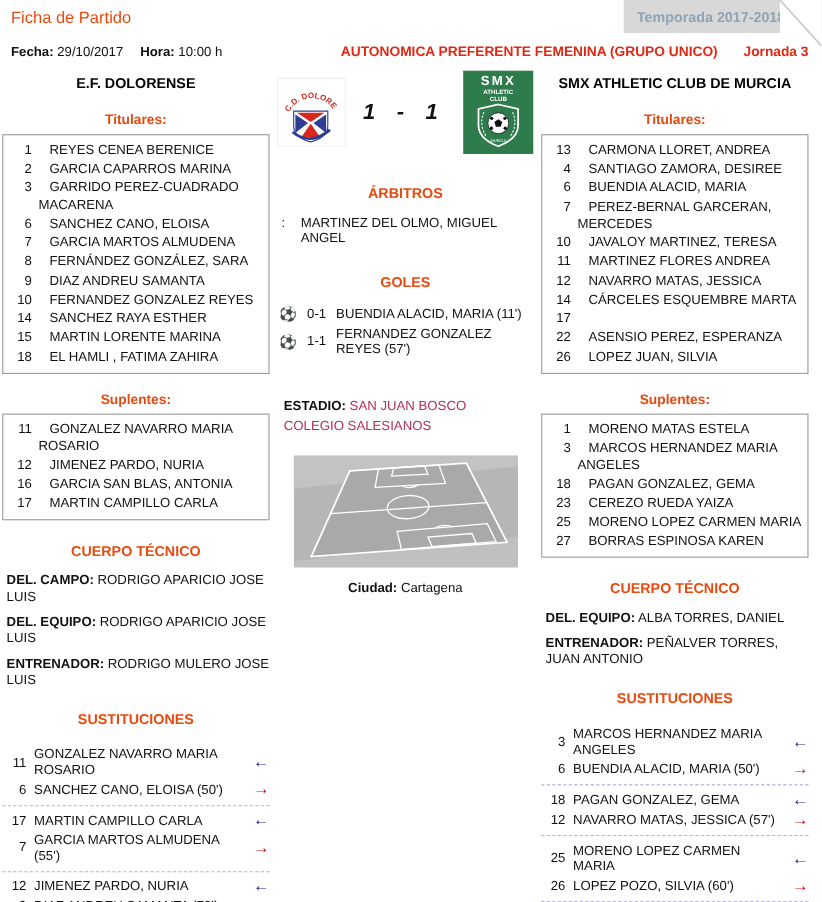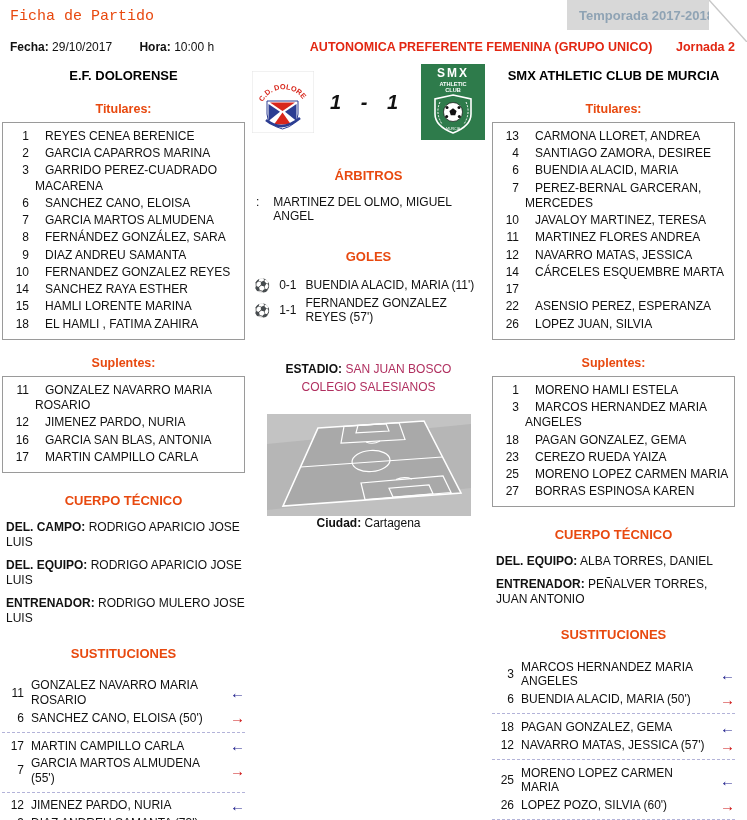--- a/index.html
+++ b/index.html
@@ -3,29 +3,29 @@
 <meta charset="utf-8">
 <style>
   html,body{margin:0;padding:0;}
   body{
     width:747px;height:820px;overflow:hidden;background:#fff;color:#111;
     font-family:"Liberation Sans",sans-serif;font-size:12px;position:relative;
   }
   .b{font-weight:bold;}
   
   .topbar{position:relative;height:32px;}
-  .page-title{position:absolute;left:10px;top:8px;font-size:15px;color:var(--accent,#e8490f);font-family:Liberation Mono, monospace;}
+  .page-title{position:absolute;left:10px;top:8px;font-size:15px;color:var(--accent,#e8490f);}
   .season-wrap{position:absolute;top:0;right:0;width:180px;height:30px;background:var(--graybar,#d8d8d8);}
   .season-text{display:inline-block;padding:8px 0 0 12px;font-weight:bold;font-size:13px;color:var(--graytext,#8fa3b4);}
   .corner{position:absolute;top:0;right:0;width:38px;height:42px;background:#fff;}
   .corner svg{display:block;}
   
   .meta-row{display:flex;justify-content:space-between;align-items:baseline;padding:8px 12px 0 10px;}
   .meta-left{font-size:12px;}
-  .meta-left .sp{margin-left:24px;text-align:center;}
+  .meta-left .sp{margin-left:12px;text-align:center;}
   .meta-right{font-size:12.5px;font-weight:bold;color:var(--red,#e22712);}
   .meta-right .jornada{margin-left:20px;}
   
   .columns{display:flex;align-items:flex-start;margin-top:6px;padding:0 2px;}
   .col{width:243px;flex:none;}
   .mid-col{width:247px;flex:none;padding:0 5px;box-sizing:border-box;}
   .team-name{font-size:13px;font-weight:bold;text-align:center;margin:8px 0 19px;color:#000;}
   .sec-label{font-size:12.5px;font-weight:bold;text-align:center;color:var(--accent,#e8490f);margin:6px 0;}
   .sec-label.big{margin:20px 0 12px;font-size:13px;}
   
@@ -47,24 +47,24 @@
   .arrow.out{color:var(--redout,#cc1111);}
   
   .score-row{display:flex;align-items:center;justify-content:center;gap:16px;margin-top:2px;min-height:80px;}
   .score{font-size:20px;font-weight:bold;letter-spacing:7px;white-space:nowrap;font-style:italic;}
   .ref-row{display:flex;padding-left:6px;margin-top:2px;}
   .refname{margin-left:14px;}
   .goals{padding-left:4px;}
   .goalrow{display:flex;align-items:center;gap:9px;padding:2px 0;}
   .ball{font-size:13px;line-height:1;}
   .gscore{flex:none;}
-  .stadium-block{text-align:center;margin-top:34px;line-height:1.5;padding:0 8px;}
+  .stadium-block{text-align:left;margin-top:34px;line-height:1.5;padding:0 8px;}
   .stadium{color:var(--stadium,#b02f5f);text-decoration:none;cursor:pointer;}
   .pitch-wrap{display:flex;justify-content:center;margin-top:18px;}
-  .city{text-align:center;}
+  .city{text-align:center;margin-top:11px;}
   .mid-col .sec-label.arb{margin-top:26px;}
   .mid-col .sec-label.gol{margin-top:26px;}
 </style>
 </head>
 <body>
 
 <div class="page">
 
   <div class="topbar">
     <div class="page-title">Ficha de Partido</div>
@@ -81,21 +81,21 @@
 
   <div class="meta-row">
     <div class="meta-left">
       <span class="b">Fecha:</span>
       <span>29/10/2017</span>
       <span class="b sp">Hora:</span>
       <span>10:00 h</span>
     </div>
     <div class="meta-right">
       <span>AUTONOMICA PREFERENTE FEMENINA (GRUPO UNICO)</span>
-      <span class="jornada">Jornada 2</span>
+      <span class="jornada">Jornada 3</span>
     </div>
   </div>
 
   <div class="columns">
 
     <section class="col team-col">
       <h2 class="team-name">E.F. DOLORENSE</h2>
 
       <div class="sec-label">Titulares:</div>
       <div class="roster">
@@ -140,21 +140,21 @@
             <span class="pname">FERNANDEZ GONZALEZ REYES</span>
           </div>
 
           <div class="prow">
             <span class="pnum">14</span>
             <span class="pname">SANCHEZ RAYA ESTHER</span>
           </div>
 
           <div class="prow">
             <span class="pnum">15</span>
-            <span class="pname">HAMLI LORENTE MARINA</span>
+            <span class="pname">MARTIN LORENTE MARINA</span>
           </div>
 
           <div class="prow">
             <span class="pnum">18</span>
             <span class="pname">EL HAMLI , FATIMA ZAHIRA</span>
           </div>
         </div>
 
       <div class="sec-label" style="margin-top:16px;">Suplentes:</div>
       <div class="roster">
@@ -378,21 +378,21 @@
             <span class="pnum">26</span>
             <span class="pname">LOPEZ JUAN, SILVIA</span>
           </div>
         </div>
 
       <div class="sec-label" style="margin-top:16px;">Suplentes:</div>
       <div class="roster">
 
           <div class="prow">
             <span class="pnum">1</span>
-            <span class="pname">MORENO HAMLI ESTELA</span>
+            <span class="pname">MORENO MATAS ESTELA</span>
           </div>
 
           <div class="prow">
             <span class="pnum">3</span>
             <span class="pname">MARCOS HERNANDEZ MARIA ANGELES</span>
           </div>
 
           <div class="prow">
             <span class="pnum">18</span>
             <span class="pname">PAGAN GONZALEZ, GEMA</span>

